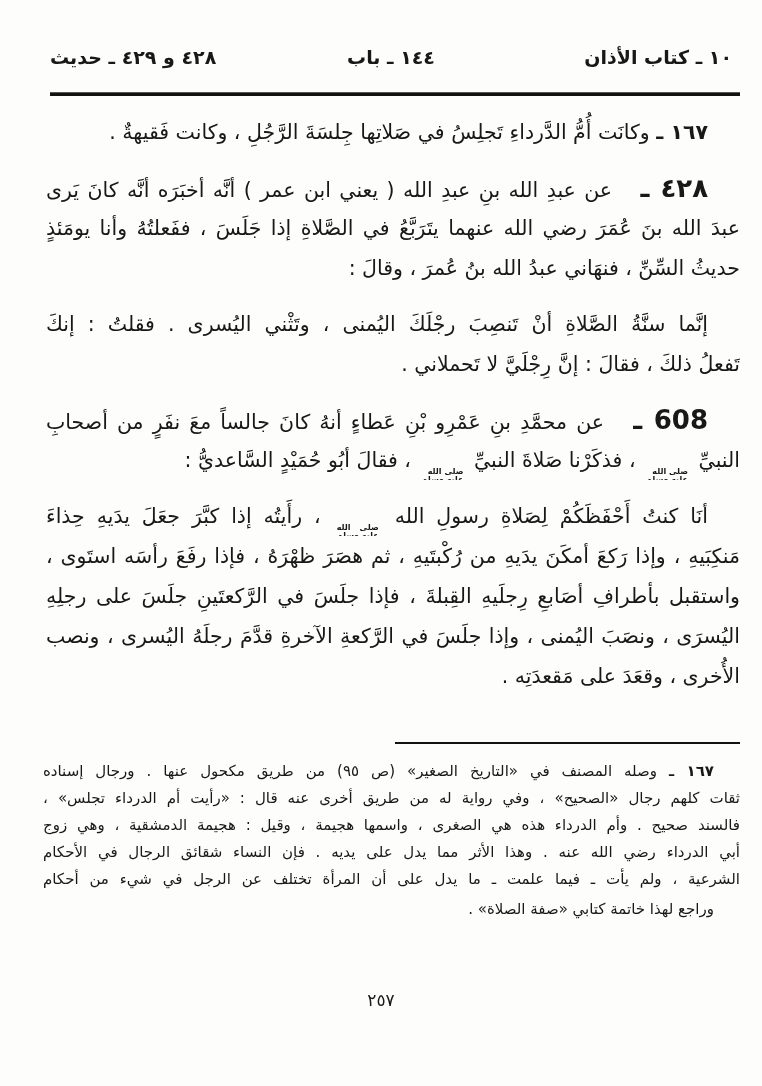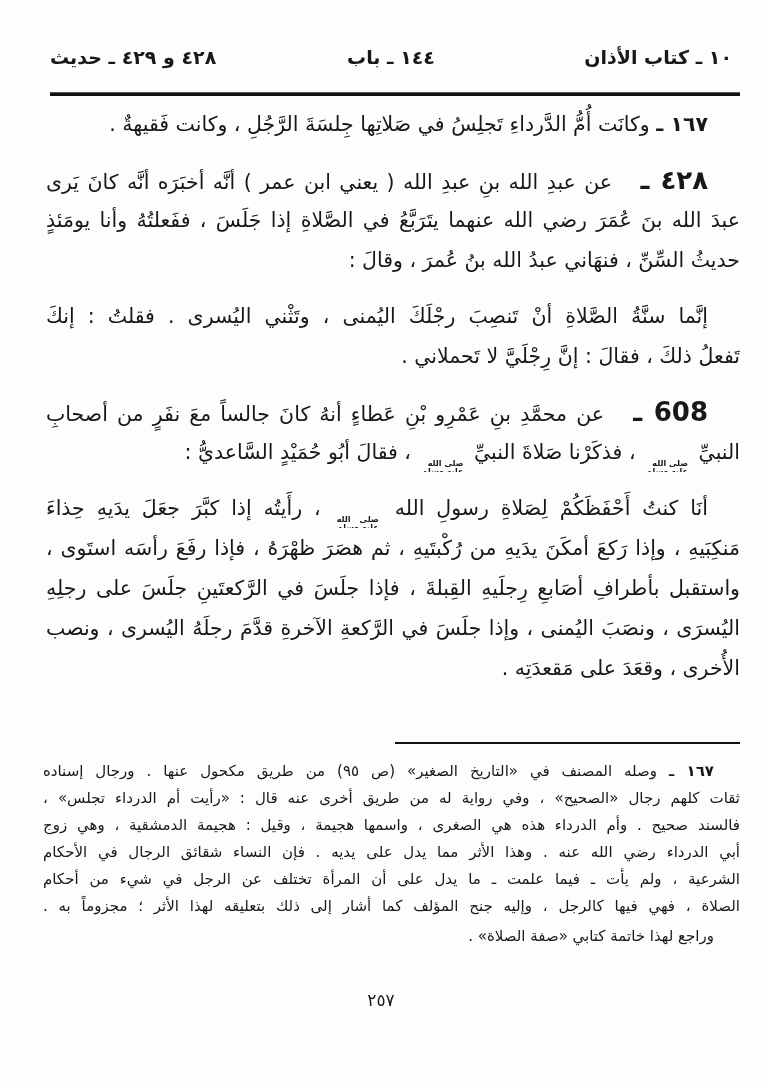--- a/index.html
+++ b/index.html
@@ -20,21 +20,21 @@
     font-size:19px;font-weight:700;
   }
   .hdr-center{position:absolute;right:0;left:0;text-align:center;pointer-events:none;}
   .hdr-rule{
     position:absolute;top:92px;right:22px;left:50px;height:3px;
     background:#121212;
     border-top:1px solid #555;
   }
   
   .body-text{
-    position:absolute;top:104px;right:22px;left:46px;
+    position:absolute;top:112px;right:22px;left:46px;
     font-size:20.5px;line-height:40px;
   }
   .para{margin:0 0 16px 0;}
   .tline{
     text-align:justify;
     text-align-last:justify;
     height:40px;overflow:hidden;
     white-space:nowrap;
   }
   .tline{white-space:normal;}
@@ -117,21 +117,20 @@
 
   <div class="fn-rule"></div>
 
   <div class="footnotes">
       <div class="para">
         <div class="tline indent"><span class="hnum">١٦٧ ـ</span> وصله المصنف في «التاريخ الصغير» (ص ٩٥) من طريق مكحول عنها . ورجال إسناده</div>
         <div class="tline">ثقات كلهم رجال «الصحيح» ، وفي رواية له من طريق أخرى عنه قال : «رأيت أم الدرداء تجلس» ،</div>
         <div class="tline">فالسند صحيح . وأم الدرداء هذه هي الصغرى ، واسمها هجيمة ، وقيل : هجيمة الدمشقية ، وهي زوج</div>
         <div class="tline">أبي الدرداء رضي الله عنه . وهذا الأثر مما يدل على يديه . فإن النساء شقائق الرجال في الأحكام</div>
         <div class="tline">الشرعية ، ولم يأت ـ فيما علمت ـ ما يدل على أن المرأة تختلف عن الرجل في شيء من أحكام</div>
-        <div class="tline">الصلاة ، فهي فيها كالرجل ، وإليه جنح المؤلف كما أشار إلى ذلك بتعليقه لهذا الأثر ؛ مجزوماً به .</div>
       </div>
       <div class="para">
         <div class="tline indent nat">وراجع لهذا خاتمة كتابي «صفة الصلاة» .</div>
       </div>
     </div>
 
   <div class="pagenum">٢٥٧</div>
 
 </div>
 

